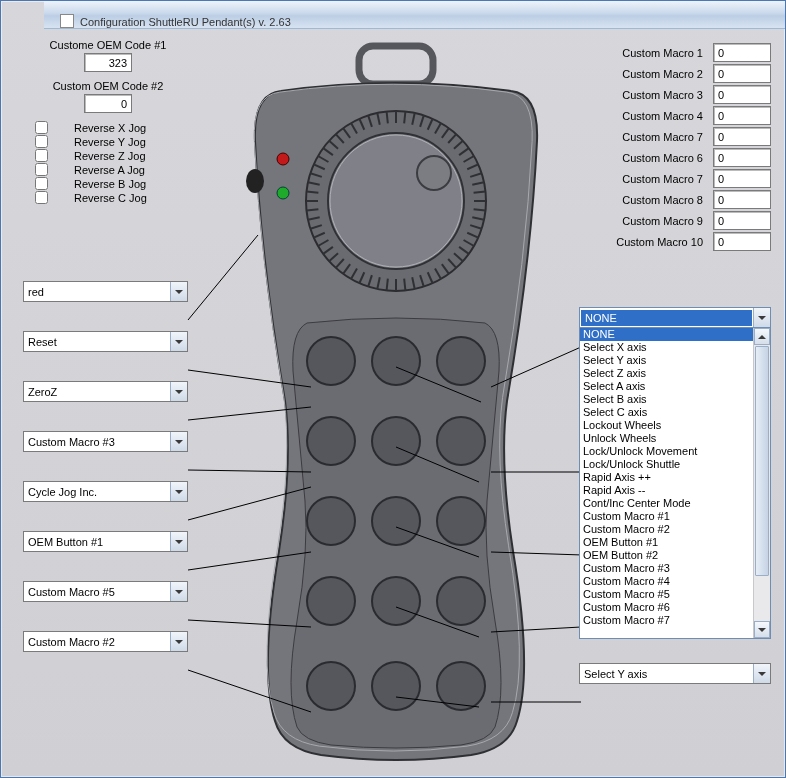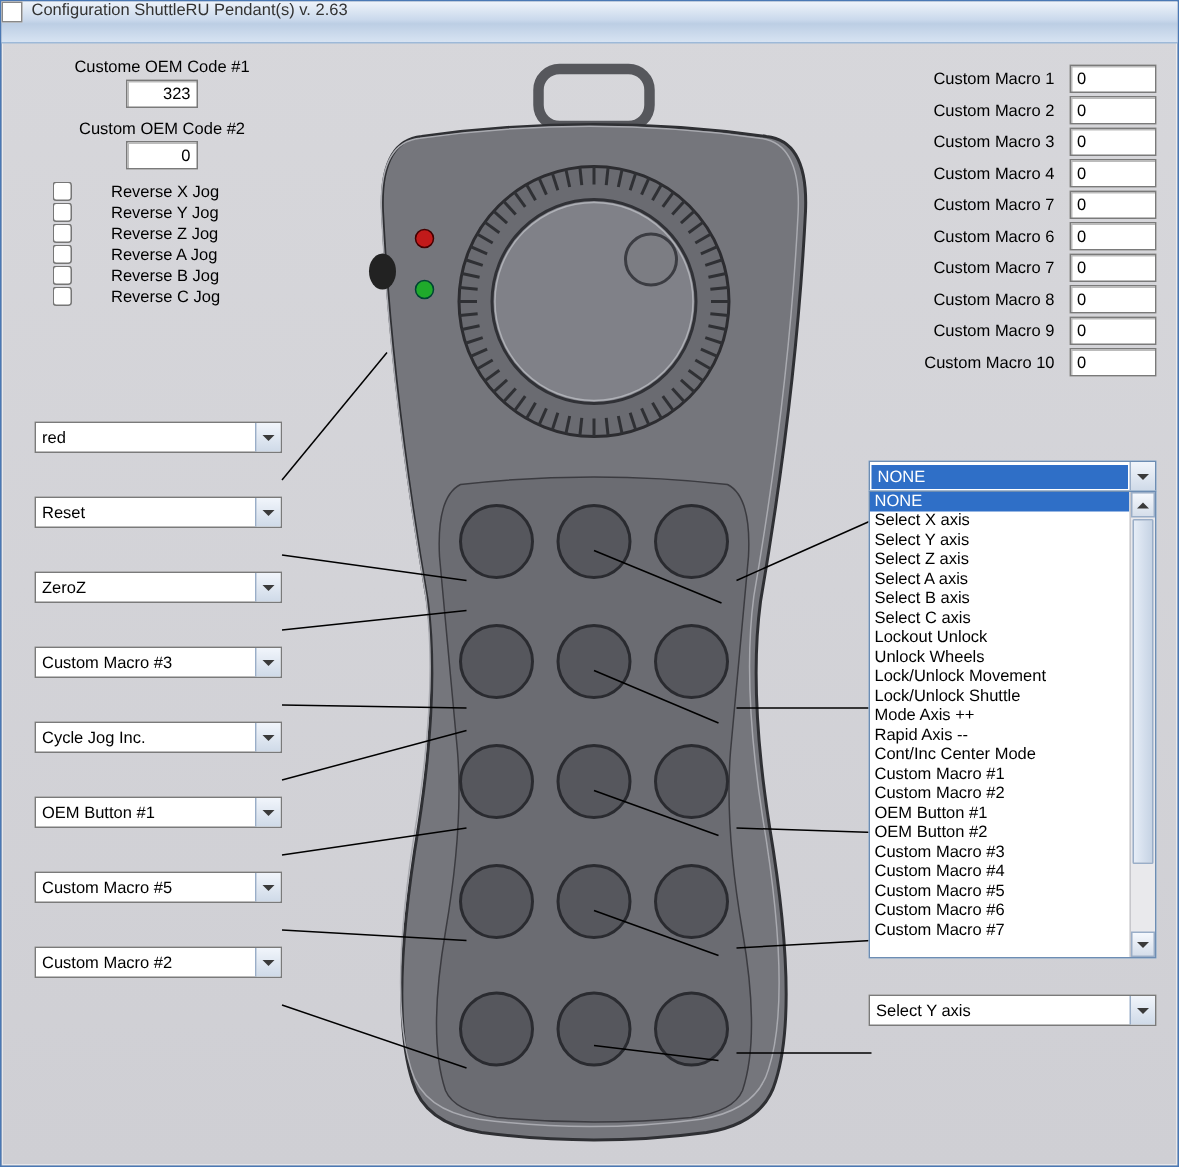--- a/index.html
+++ b/index.html
@@ -20,23 +20,24 @@
     height: 778px;
     background: linear-gradient(to bottom, #d7d7db 0%, #cfcfd4 100%);
     border: 1px solid #4a78b4;
     box-shadow: inset 0 0 0 1px rgba(255,255,255,0.5);
   }
 
   .titlebar {
     height: 28px;
     background: linear-gradient(to bottom, #eef3fa 0%, #cad9ec 45%, #bccee4 55%, #d7e3f2 100%);
     border-bottom: 1px solid #9db9d8;
-    display: flex; align-items: flex-start;
-    padding-left: 0;
+    display: flex; align-items: flex-end;
+    padding-left: 16px;
     color: #333;
+    margin-left: 43px;
   }
   .titlebar .ico {
     width: 14px; height: 14px; background: #fff; border:1px solid #888; margin-right: 6px;
   }
 
   .client {
     position: relative;
     width: 100%;
     height: calc(100% - 28px);
   }
@@ -315,25 +316,25 @@
     </div>
     <div class="listbox">
       <div class="items" id="openlist">
           <div class="item sel">NONE</div>
           <div class="item">Select X axis</div>
           <div class="item">Select Y axis</div>
           <div class="item">Select Z axis</div>
           <div class="item">Select A axis</div>
           <div class="item">Select B axis</div>
           <div class="item">Select C axis</div>
-          <div class="item">Lockout Unlock</div>
+          <div class="item">Lockout Wheels</div>
           <div class="item">Unlock  Wheels</div>
           <div class="item">Lock/Unlock Movement</div>
           <div class="item">Lock/Unlock  Shuttle</div>
-          <div class="item">Mode Axis ++</div>
+          <div class="item">Rapid Axis ++</div>
           <div class="item">Rapid Axis --</div>
           <div class="item">Cont/Inc Center Mode</div>
           <div class="item">Custom Macro #1</div>
           <div class="item">Custom Macro #2</div>
           <div class="item">OEM Button #1</div>
           <div class="item">OEM Button #2</div>
           <div class="item">Custom Macro #3</div>
           <div class="item">Custom Macro #4</div>
           <div class="item">Custom Macro #5</div>
           <div class="item">Custom Macro #6</div>

